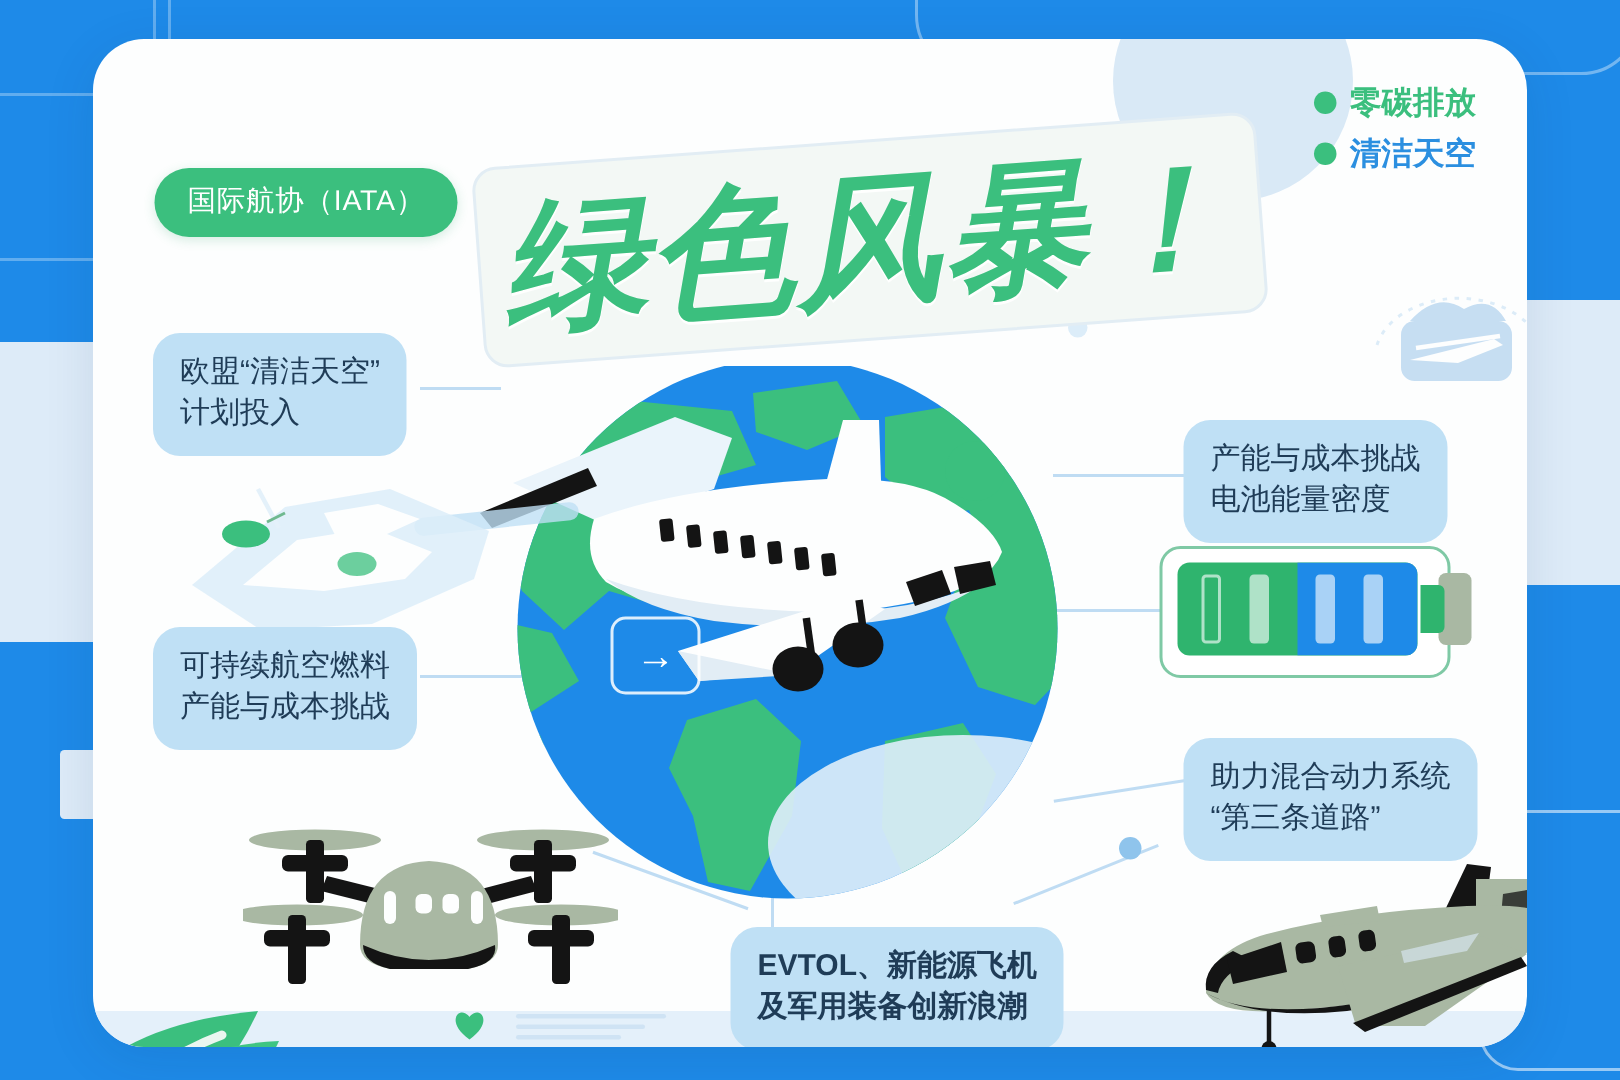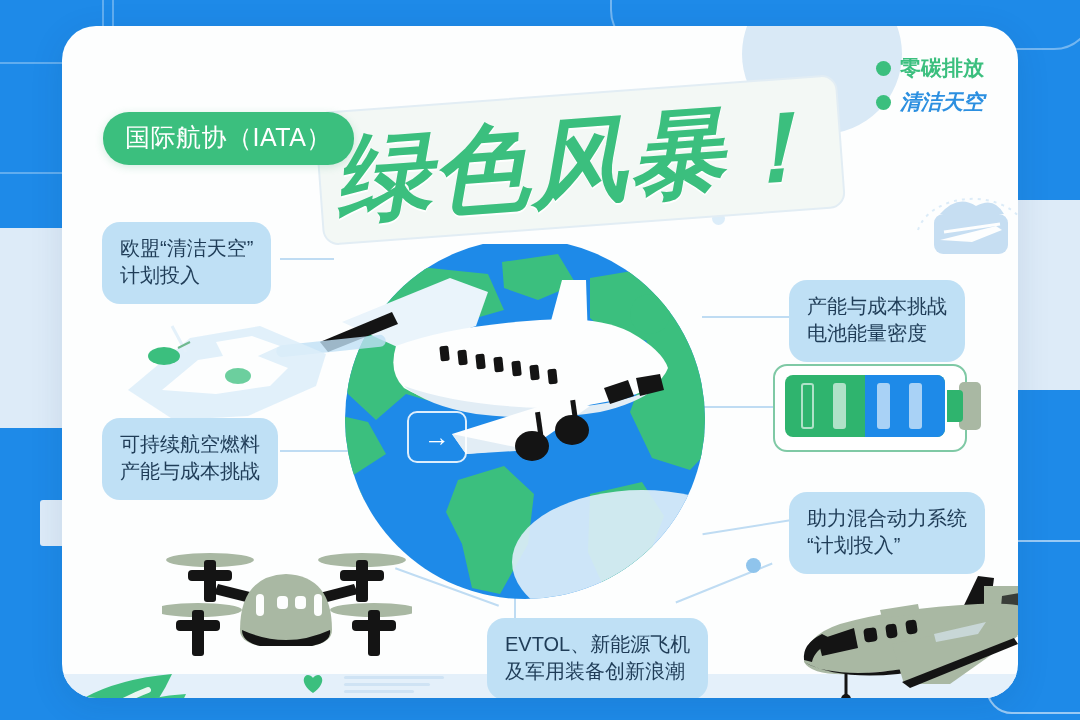--- a/index.html
+++ b/index.html
@@ -29,31 +29,31 @@
     box-shadow:0 8px 34px rgba(10,50,90,.10);
     overflow:hidden;
   }
   .card-circle{position:absolute;left:680px;top:-52px;width:160px;height:160px;border-radius:50%;
     background:#D9E9F6;z-index:1;}
 
   
   .badge{
     position:absolute;left:41px;top:86px;z-index:12;
     background:#3BBF7E;color:#fff;border-radius:26px;
-    padding:9px 22px 11px;font-size:25px;letter-spacing:.5px;
+    padding:9px 22px 11px;font-size:19px;letter-spacing:.5px;
     box-shadow:0 2px 8px rgba(46,160,107,.20);
   }
 
   
   .legend{position:absolute;right:34px;top:28px;z-index:12;text-align:right;}
   .legend-row{display:flex;align-items:center;gap:9px;margin-bottom:6px;}
   .legend-dot{width:15px;height:15px;border-radius:50%;background:#3BBF7E;flex:none;}
   .legend-label{font-size:21px;font-weight:600;}
   .legend-row.l0 .legend-label{color:#3BBF7E;}
-  .legend-row.l1 .legend-label{color:#2B8FE0;font-style:italic;}
+  .legend-row.l1 .legend-label{color:#2B8FE0;}
 
   
   .title-plate{
     position:absolute;left:256px;top:67px;width:520px;height:130px;z-index:6;
     background:#F3F8F5;border:2px solid #E2EDF4;border-radius:16px;
     transform:rotate(-4.2deg);
   }
   .title{
     position:absolute;left:272px;top:88px;z-index:8;
     font-size:96px;line-height:1;font-weight:bold;font-style:italic;
@@ -83,21 +83,21 @@
   .callout{
     position:absolute;z-index:9;
     background:#BFE0F5;color:#1F3C57;border-radius:18px;
     padding:13px 18px 15px;font-size:20px;line-height:1.35;
     white-space:pre-line;
   }
   .callout.eu{left:40px;top:196px;}
   .callout.saf{left:40px;top:392px;}
   .callout.batt{left:727px;top:254px;}
   .callout.hybrid{left:727px;top:466px;}
-  .callout.evtol{left:425px;top:592px;}
+  .callout.evtol{left:425px;top:592px;font-weight:bold;}
 
   
   .battery-frame{
     position:absolute;left:711px;top:338px;width:190px;height:84px;z-index:8;
     border:2px solid #7FC9A5;border-radius:14px;background:#fff;
   }
   .battery-body{position:absolute;left:10px;top:9px;width:160px;height:62px;border-radius:8px;overflow:hidden;background:#2FB46E;}
   .battery-fillb{position:absolute;left:80px;top:0;width:80px;height:62px;background:#1E8AE8;}
   .bar{position:absolute;top:8px;width:13px;height:46px;border-radius:3px;background:rgba(255,255,255,.62);}
   .bar.b0{left:16px;background:none;border:2px solid rgba(255,255,255,.62);width:9px;height:42px;}
@@ -378,18 +378,18 @@
         <i></i>
     </div>
 
     <div class="callout eu">欧盟“清洁天空”
 计划投入</div>
     <div class="callout saf">可持续航空燃料
 产能与成本挑战</div>
     <div class="callout batt">产能与成本挑战
 电池能量密度</div>
     <div class="callout hybrid">助力混合动力系统
-“计划投入”</div>
+“第三条道路”</div>
     <div class="callout evtol">EVTOL、新能源飞机
 及军用装备创新浪潮</div>
 
   </div>
 </div>
 
 </body></html>

